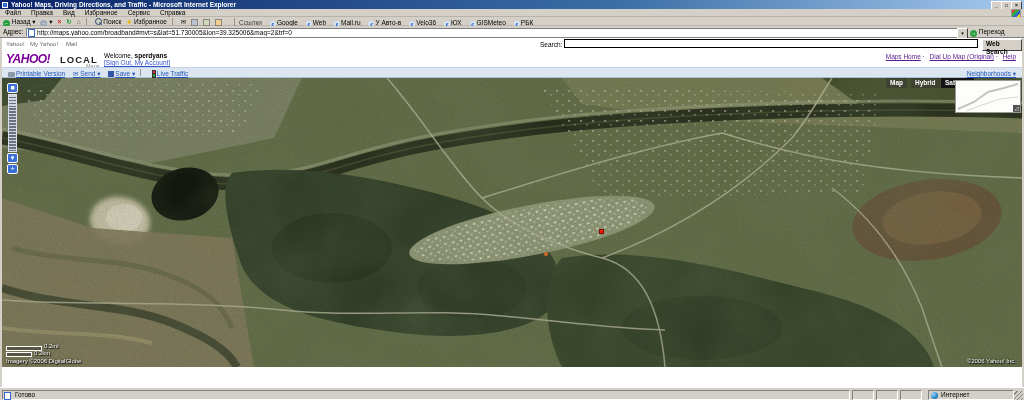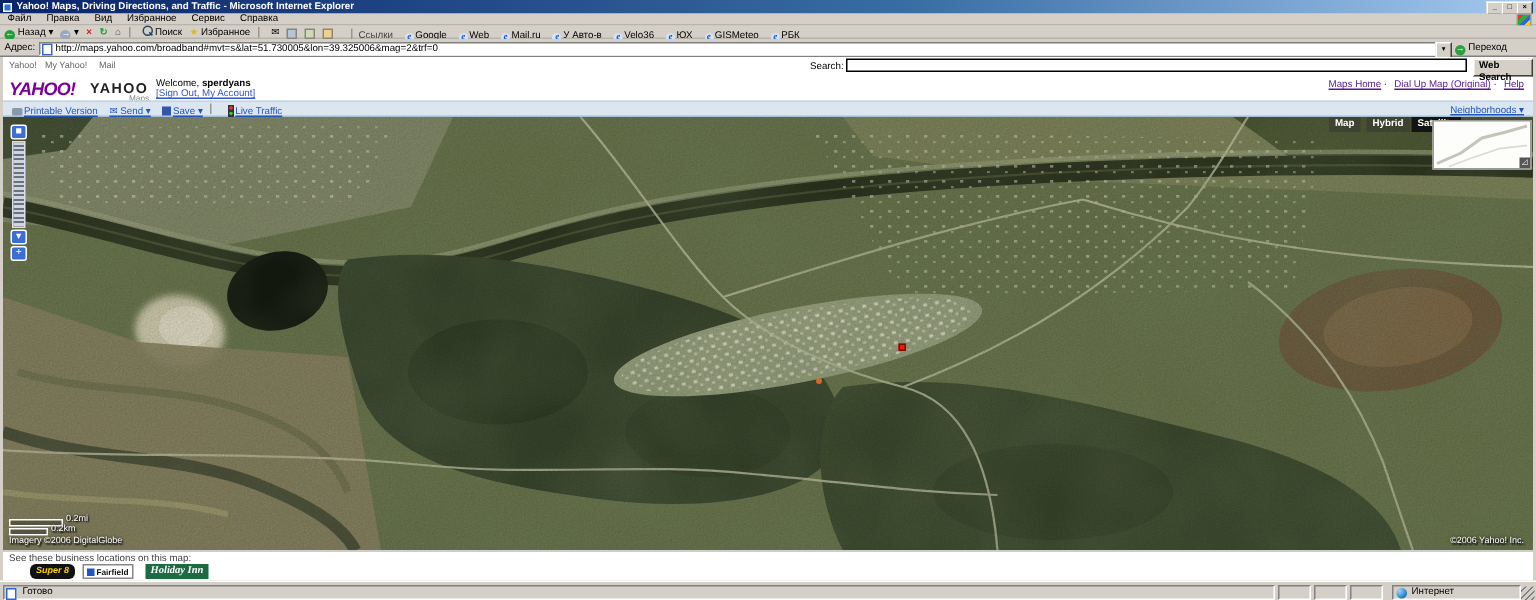--- a/index.html
+++ b/index.html
@@ -174,21 +174,21 @@
     <span class="tinylink abs" style="left:4px;top:3px">Yahoo!</span>
     <span class="tinylink abs" style="left:28px;top:3px">My Yahoo!</span>
     <span class="tinylink abs" style="left:64px;top:3px">Mail</span>
     <span id="search-label">Search:</span>
     <input id="search-input" value="" style="">
     <span id="websearch-btn">Web Search</span>
   </div>
 
   <div id="localheader" class="abs">
     <span id="logo-yahoo">YAHOO!</span>
-    <span id="logo-local">YAHOO</span>
+    <span id="logo-local">LOCAL</span>
     <span id="logo-maps">Maps</span>
     <span id="welcome-line"><span>Welcome, </span><b>sperdyans</b></span>
     <span id="account-line">[Sign Out, My Account]</span>
     <span id="hdr-links">
       <span>Maps Home</span> ·
       <span>Dial Up Map (Original)</span> ·
       <span>Help</span>
     </span>
   </div>
 
@@ -304,26 +304,20 @@
     </div>
     <span class="maptext abs" style="left:42px;top:265px">0.2mi</span>
     <div class="abs" style="left:4px;top:274px">
       <div class="scalebar" style="width:24px"></div>
     </div>
     <span class="maptext abs" style="left:32px;top:272px">0.2km</span>
     <span class="maptext abs" style="left:4px;top:280px">Imagery ©2006 DigitalGlobe</span>
     <span class="maptext abs" style="right:6px;top:280px">©2006 Yahoo! Inc.</span>
   </div>
 
-  <div id="bizbar" class="abs">
-    <span id="biz-text">See these business locations on this map:</span>
-    <span class="ad" id="ad-super8">Super 8</span>
-    <span class="ad" id="ad-fairfield"><span class="ficon"></span><span>Fairfield Inn</span></span>
-    <span class="ad" id="ad-holiday">Holiday Inn</span>
-  </div>
 </div>
 
 <div id="statusbar" class="abs">
   <span class="pane" id="pane-main">Готово</span>
   <span id="status-icon"></span>
   <span class="pane small" style="left:852px"></span>
   <span class="pane small" style="left:876px"></span>
   <span class="pane small" style="left:900px"></span>
   <span class="pane" id="pane-zone">Интернет</span>
   <span id="globe-icon"></span>

